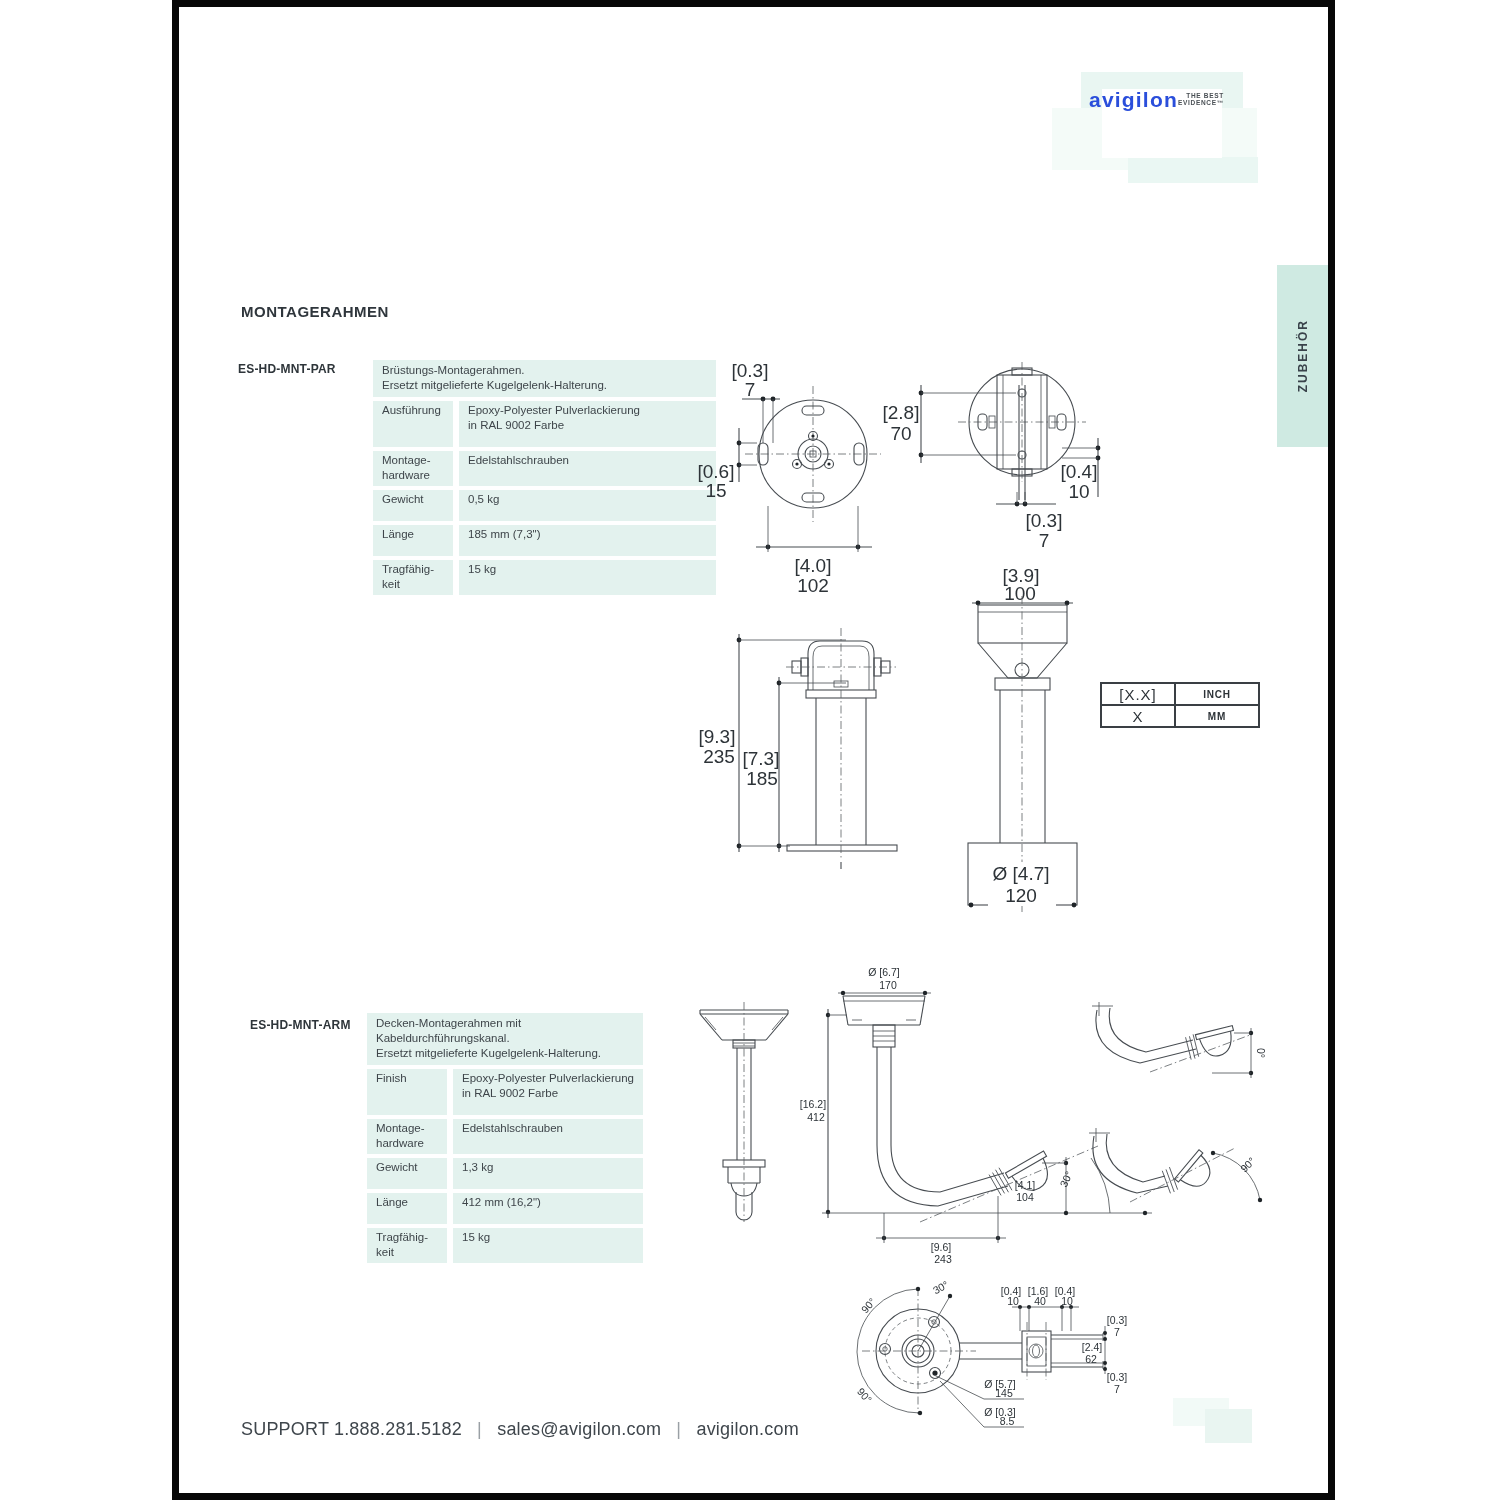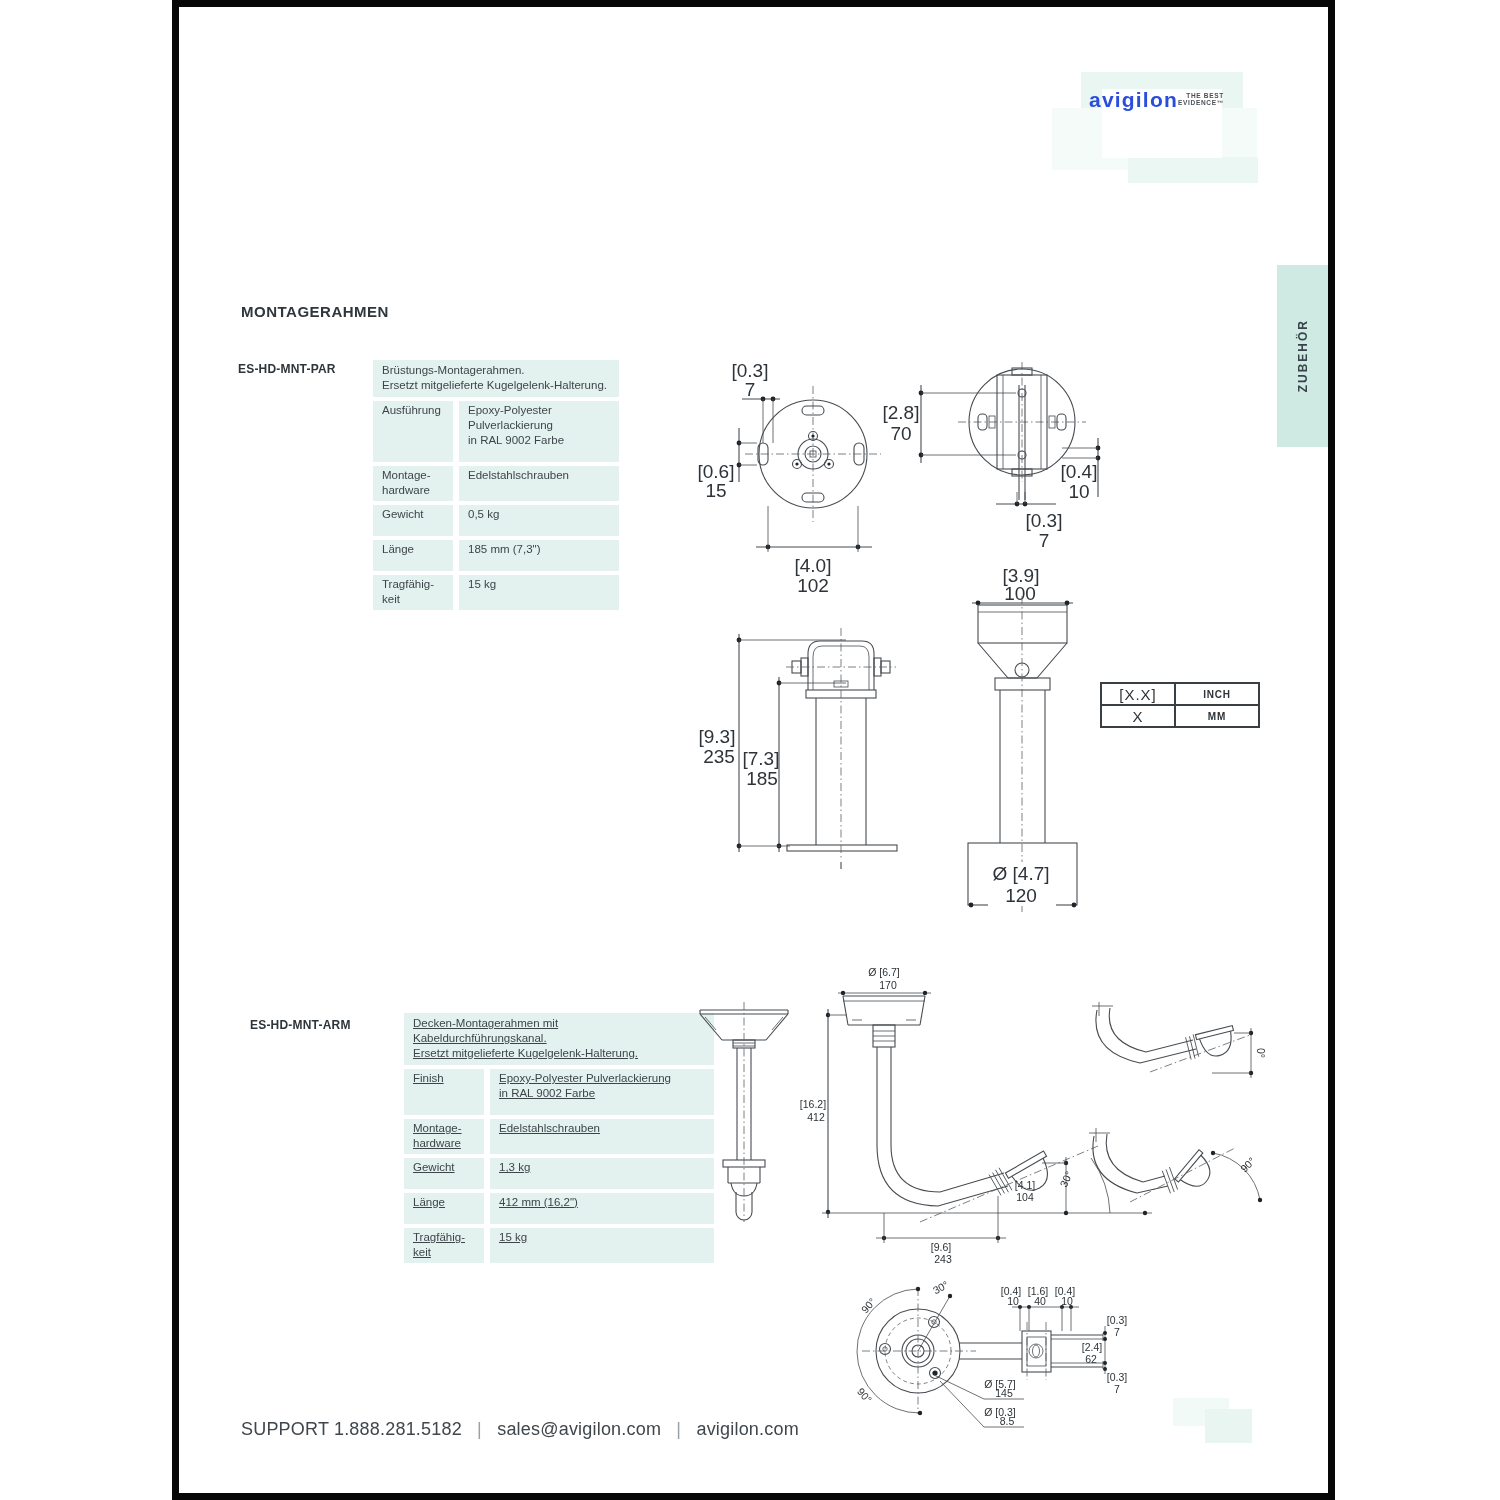--- a/index.html
+++ b/index.html
@@ -79,21 +79,21 @@
     <div class="logo-tagline">THE BEST EVIDENCE™</div>
   </div>
 
   <div class="abs side-tab">
     <span>ZUBEHÖR</span>
   </div>
 
   <div class="abs section-heading">MONTAGERAHMEN</div>
 
   <div class="sku" style="left:238px; top:362px;">ES-HD-MNT-PAR</div>
-  <div class="spec-table" style="left:373px; top:360px; width:246px;">
+  <div class="spec-table" style="left:373px; top:360px; width:343px;">
     <div class="spec-row">
         <div class="spec-desc">Brüstungs-Montagerahmen.
 Ersetzt mitgelieferte Kugelgelenk-Halterung.</div>
       </div>
     <div class="spec-row">
       <div class="spec-label">Ausführung</div>
       <div class="spec-value">Epoxy-Polyester Pulverlackierung
 in RAL 9002 Farbe</div>
     </div>
     <div class="spec-row">
@@ -110,21 +110,21 @@
       <div class="spec-value">185 mm (7,3")</div>
     </div>
     <div class="spec-row">
       <div class="spec-label">Tragfähig-
 keit</div>
       <div class="spec-value">15 kg</div>
     </div>
   </div>
 
   <div class="sku" style="left:250px; top:1018px;">ES-HD-MNT-ARM</div>
-  <div class="spec-table" style="left:404px; top:1013px; width:310px;text-decoration:underline;">
+  <div class="spec-table" style="left:367px; top:1013px; width:276px;">
     <div class="spec-row">
         <div class="spec-desc">Decken-Montagerahmen mit
 Kabeldurchführungskanal.
 Ersetzt mitgelieferte Kugelgelenk-Halterung.</div>
       </div>
     <div class="spec-row">
       <div class="spec-label">Finish</div>
       <div class="spec-value">Epoxy-Polyester Pulverlackierung
 in RAL 9002 Farbe</div>
     </div>

